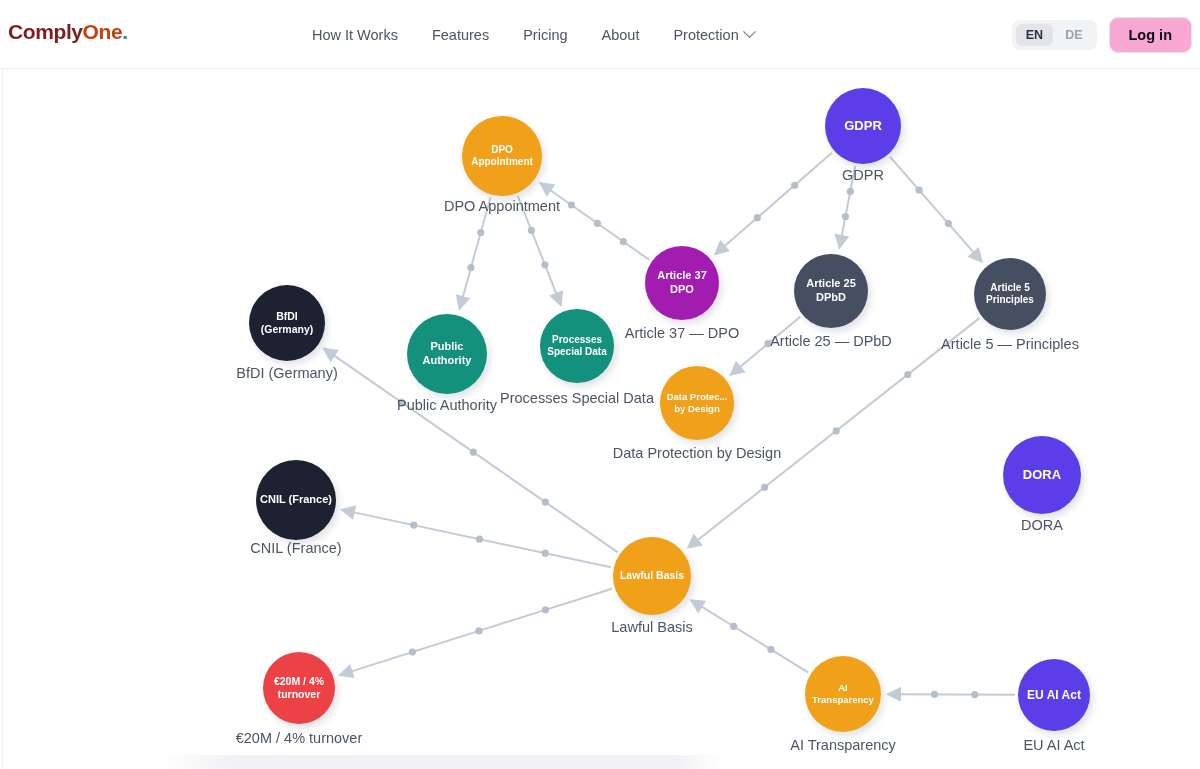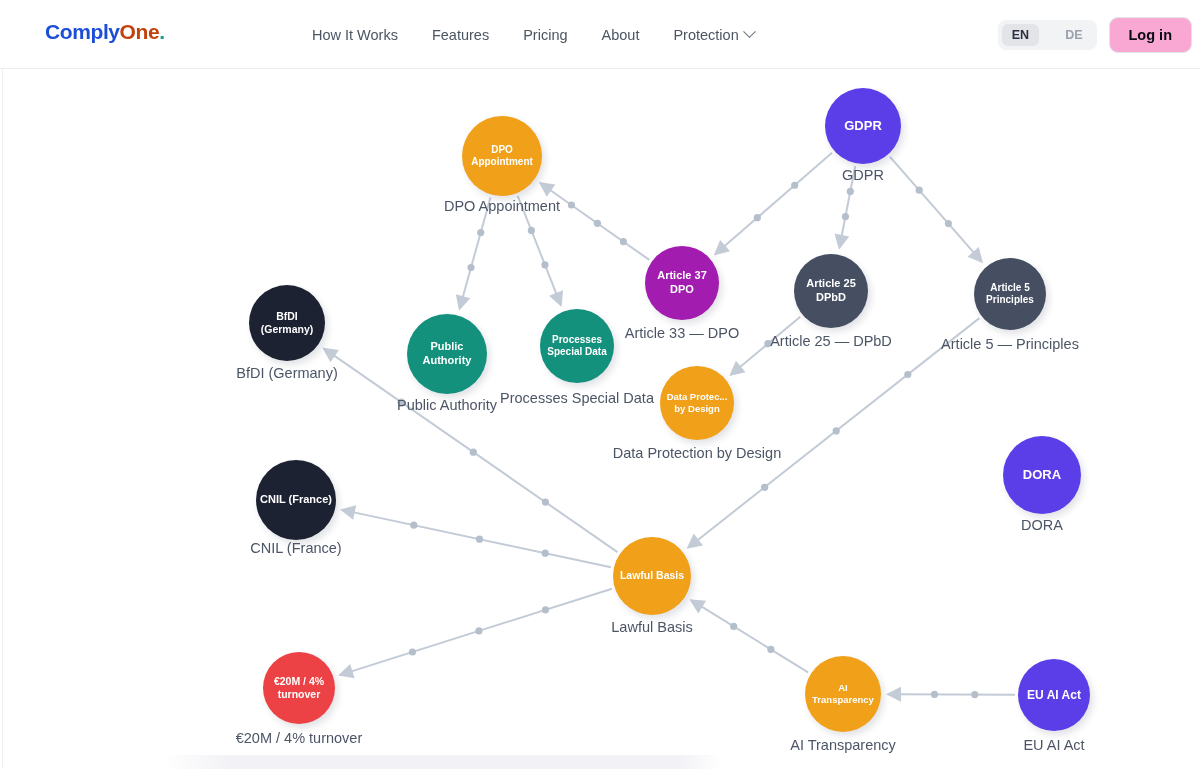--- a/index.html
+++ b/index.html
@@ -19,21 +19,21 @@
     border-bottom: 1px solid #ececf0;
     display: flex; align-items: center;
     z-index: 20;
   }
   .logo {
     position: absolute; left: 8px; top: 20px;
     font-size: 21px; font-weight: bold;
     letter-spacing: -0.4px;
     white-space: nowrap;
   }
-  .logo .lg-comply { color: #1d4ed8; margin-left: 37px; }
+  .logo .lg-comply { color: #7f1d1d; }
   .logo .lg-one    { color: #c2410c; font-weight: bold; }
   .logo .lg-dot    { color: #15a08a; }
 
   .nav {
     position: absolute; left: 312px; top: 0;
     height: 69px;
     display: flex; align-items: center; gap: 34px;
   }
   .nav-item {
     font-size: 14.5px; color: #4b5563;
@@ -48,21 +48,21 @@
     transform: rotate(45deg) translate(-2px,-2px);
   }
 
   .header-right {
     position: absolute; right: 8px; top: 0;
     height: 69px; display: flex; align-items: center; gap: 12px;
   }
   .lang-toggle {
     display: flex; align-items: center;
     background: #f2f3f5; border-radius: 8px;
-    padding: 4px; gap: 16px;
+    padding: 4px; gap: 2px;
   }
   .lang-opt {
     font-size: 12.5px; font-weight: bold;
     padding: 4px 10px; border-radius: 6px;
     color: #9aa1ac; cursor: pointer;
   }
   .lang-opt.active { background: #e2e4e8; color: #2b3040; }
 
   .btn-login {
     font-size: 14.5px; font-weight: bold; color: #0b0b14;
@@ -218,21 +218,21 @@
         <span>GDPR</span>
       </div>
       <div class="node-label" style="left: 860px; top: 98px;">GDPR</div>
       <div class="node" title="DPO Appointment" style="left: 459px; top: 47px; width: 80px; height: 80px; background: rgb(240, 160, 25); font-size: 10px;">
         <span>DPO Appointment</span>
       </div>
       <div class="node-label" style="left: 499px; top: 129px;">DPO Appointment</div>
       <div class="node" title="Article 37 — DPO" style="left: 642px; top: 177px; width: 74px; height: 74px; background: #a21caf; font-size: 11px;">
         <span>Article 37 DPO</span>
       </div>
-      <div class="node-label" style="left: 679px; top: 256px;">Article 33 — DPO</div>
+      <div class="node-label" style="left: 679px; top: 256px;">Article 37 — DPO</div>
       <div class="node" title="Article 25 — DPbD" style="left: 791px; top: 185px; width: 74px; height: 74px; background: rgb(70, 78, 97); font-size: 11px;">
         <span>Article 25 DPbD</span>
       </div>
       <div class="node-label" style="left: 828px; top: 264px;">Article 25 — DPbD</div>
       <div class="node" title="Article 5 — Principles" style="left: 971px; top: 189px; width: 72px; height: 72px; background: rgb(70, 78, 97); font-size: 10px;">
         <span>Article 5 Principles</span>
       </div>
       <div class="node-label" style="left: 1007px; top: 267px;">Article 5 — Principles</div>
       <div class="node" title="BfDI (Germany)" style="left: 246px; top: 216px; width: 76px; height: 76px; background: rgb(29, 34, 51); font-size: 10.5px;">
         <span>BfDI (Germany)</span>

